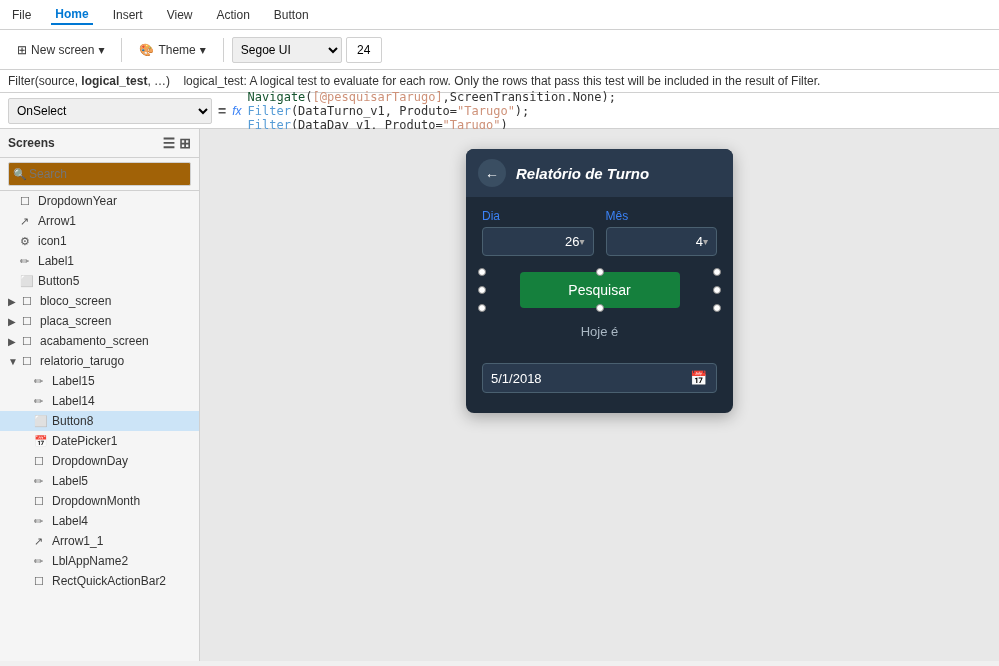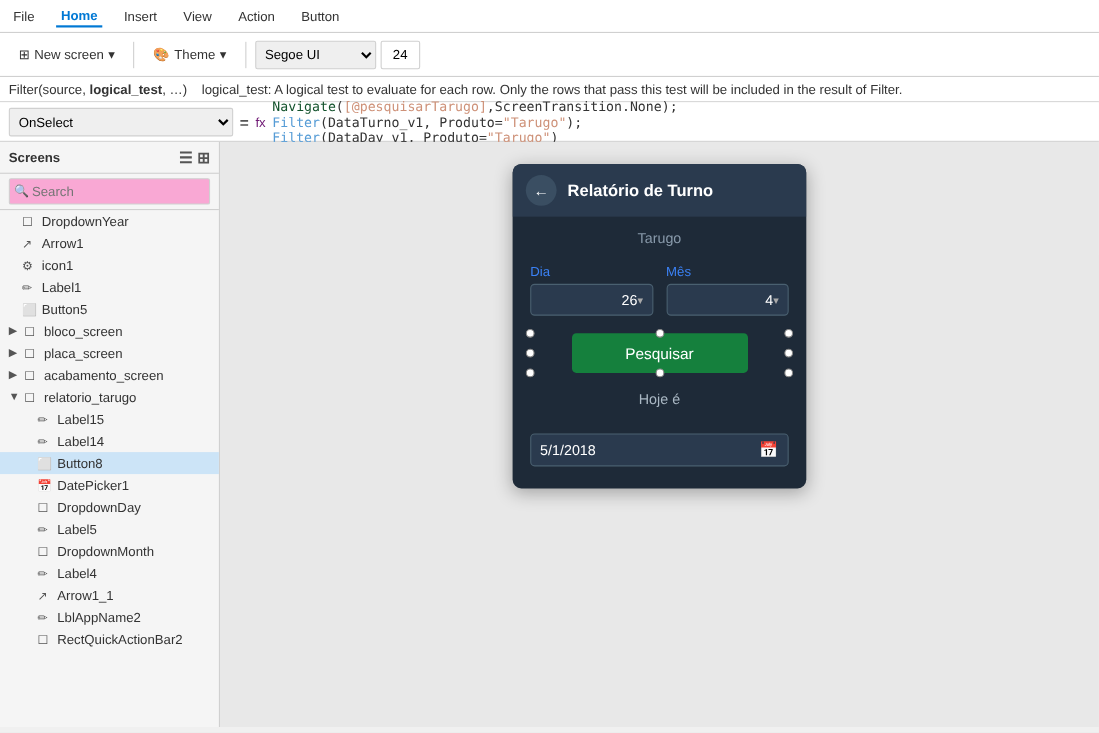--- a/index.html
+++ b/index.html
@@ -51,21 +51,21 @@
       border-bottom: 1px solid #d0d0d0;
       height: 36px;
       padding: 0 8px;
       gap: 6px;
     }
     .formula-select {
       width: 204px; border: 1px solid #d0d0d0; border-radius: 2px;
       padding: 2px 4px; font-size: 12px; height: 26px;
     }
     .equals-sign { font-weight: bold; color: #555; font-size: 14px; }
-    .fx-label { color: #701a75; font-size: 12px; }
+    .fx-label { color: #3b82f6; font-size: 12px; font-style: italic; }
     .formula-content {
       flex: 1; font-size: 12px; color: #333; font-family: 'Consolas', monospace;
     }
 
     
     .info-bar {
       background: #fff;
       border-bottom: 1px solid #d0d0d0;
       padding: 4px 8px;
       font-size: 12px;
@@ -94,21 +94,21 @@
     }
     .sidebar-header-icons { display: flex; gap: 4px; }
     .sidebar-header-icon { cursor: pointer; color: #555; font-size: 14px; }
     .search-box {
       padding: 4px 8px;
       border-bottom: 1px solid #d0d0d0;
     }
     .search-input {
       width: 100%; border: 1px solid #d0d0d0; border-radius: 2px;
       padding: 2px 6px 2px 20px; font-size: 12px; height: 24px;
-      background: #f9a8d4;
+      background: #a16207;
     }
     .search-wrapper { position: relative; }
     .search-icon-inline {
       position: absolute; left: 5px; top: 50%; transform: translateY(-50%);
       color: #888; font-size: 11px;
     }
     .tree-list { overflow-y: auto; flex: 1; }
     .tree-item {
       display: flex; align-items: center; gap: 4px;
       padding: 3px 8px; cursor: pointer; font-size: 12px; color: #333;
@@ -147,21 +147,21 @@
       gap: 10px;
     }
     .back-btn {
       width: 28px; height: 28px;
       border-radius: 50%;
       background: #3a4e62;
       display: flex; align-items: center; justify-content: center;
       color: #fff; font-size: 14px; cursor: pointer;
     }
     .phone-title {
-      color: #fff; font-size: 15px; font-weight: 600;
+      color: #fff; font-size: 15px; font-weight: 600; font-style: italic;
     }
     .phone-body {
       padding: 12px 16px 20px;
     }
     .product-label {
       text-align: center; color: #8899aa; font-size: 13px; margin-bottom: 16px;
     }
     .row-fields {
       display: flex; gap: 12px; margin-bottom: 16px;
     }
@@ -366,21 +366,20 @@
     </div>
   </div>
 
   <div class="canvas-area">
     <div class="phone-frame">
       <div class="phone-header">
         <div class="back-btn">←</div>
         <span class="phone-title">Relatório de Turno</span>
       </div>
       <div class="phone-body">
-        <div class="product-label">Tarugo</div>
         <div class="row-fields">
           <div class="field-group">
             <div class="field-label">Dia</div>
             <div class="dropdown-field">
               <span>26</span>
               <span class="dropdown-arrow">▾</span>
             </div>
           </div>
           <div class="field-group">
             <div class="field-label">Mês</div>

